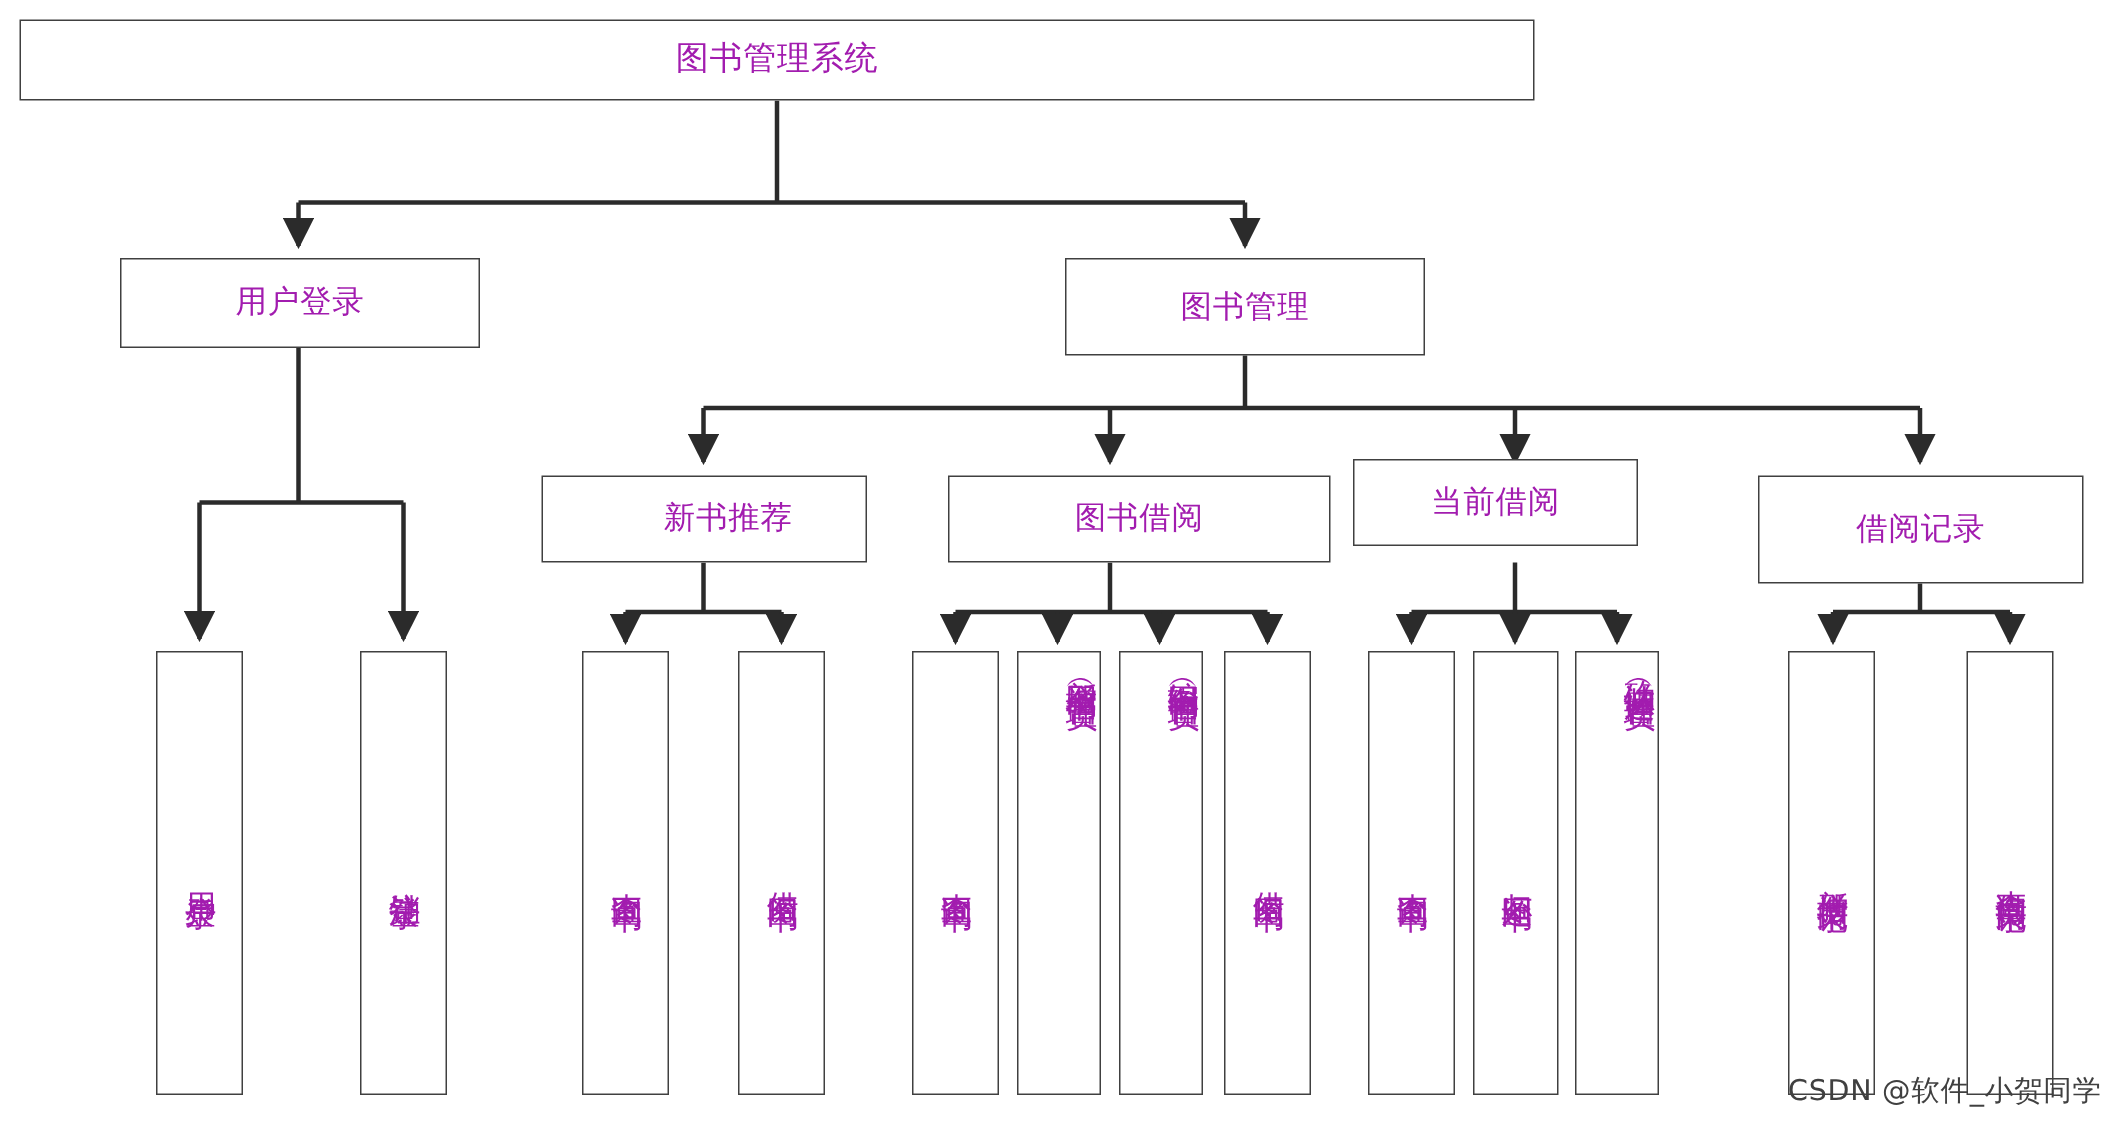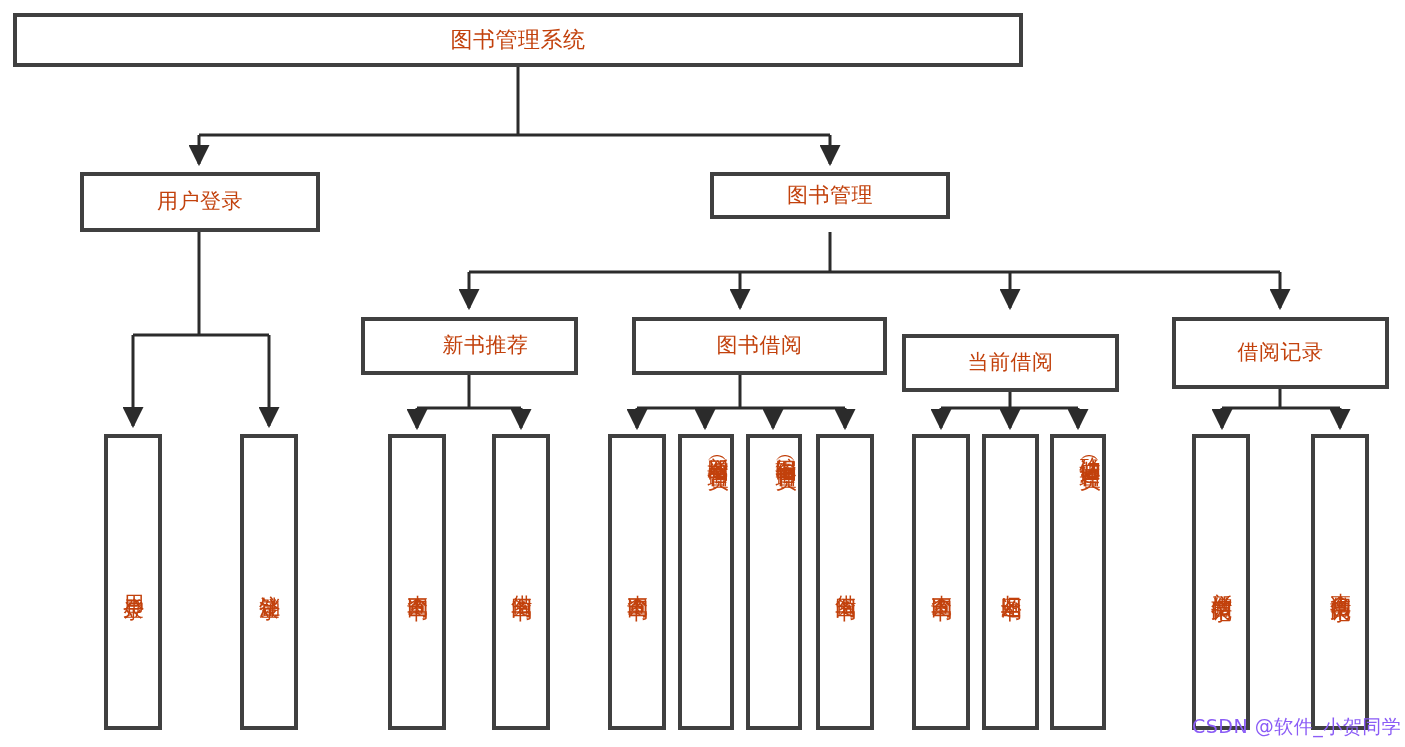--- a/index.html
+++ b/index.html
@@ -21,26 +21,26 @@
     position: absolute;
     left: 0;
     top: 0;
     width: 1405px;
     height: 747px;
     pointer-events: none;
   }
   .node {
     position: absolute;
     box-sizing: border-box;
-    border: 4px solid #404040;
+    border: 1px solid #404040;
     background: #ffffff;
     display: flex;
     align-items: center;
     justify-content: center;
-    color: #c2410c;
+    color: #a21caf;
   }
   .node-h {
     
     font-size: 21px;
     line-height: 1.1;
     letter-spacing: 0.5px;
   }
   .node-root {
     font-size: 22px;
   }
@@ -59,21 +59,21 @@
     align-items: flex-start;
     justify-content: flex-start;
   }
   .node-v span {
     display: block;
     white-space: nowrap;
   }
   .watermark {
     position: absolute;
     font-size: 19px;
-    color: #8b5cf6;
+    color: #404040;
     white-space: nowrap;
     letter-spacing: 0.5px;
   }
 </style>
 </head>
 <body>
 
 <div id="canvas">
 
   <svg class="edges" viewBox="0 0 1405 747">
@@ -122,25 +122,25 @@
       <path d="M 1280 375 L 1280 408"></path>
       <path d="M 1222 408 L 1340 408"></path>
       <path d="M 1222 408 L 1222 428" marker-end="url(#arrow)"></path>
       <path d="M 1340 408 L 1340 428" marker-end="url(#arrow)"></path>
     </g>
   </svg>
 
   <div class="node node-h node-root" style="left:13px; top:13px; width:1010px; height:54px;">图书管理系统</div>
 
   <div class="node node-h" style="left:80px; top:172px; width:240px; height:60px;">用户登录</div>
-  <div class="node node-h" style="left:710px; top:172px; width:240px; height:47px;">图书管理</div>
+  <div class="node node-h" style="left:710px; top:172px; width:240px; height:65px;">图书管理</div>
 
   <div class="node node-h" style="left:361px; top:317px; width:217px; height:58px;padding-left:32px;">新书推荐</div>
   <div class="node node-h" style="left:632px; top:317px; width:255px; height:58px;">图书借阅</div>
-  <div class="node node-h" style="left:902px; top:334px; width:217px; height:58px;">当前借阅</div>
+  <div class="node node-h" style="left:902px; top:306px; width:190px; height:58px;">当前借阅</div>
   <div class="node node-h" style="left:1172px; top:317px; width:217px; height:72px;">借阅记录</div>
 
   <div class="node node-v" style="left:104px; top:434px; width:58px; height:296px;">
     <span>用户登录</span>
   </div>
   <div class="node node-v" style="left:240px; top:434px; width:58px; height:296px;">
     <span>注销登录</span>
   </div>
 
   <div class="node node-v" style="left:388px; top:434px; width:58px; height:296px;">

